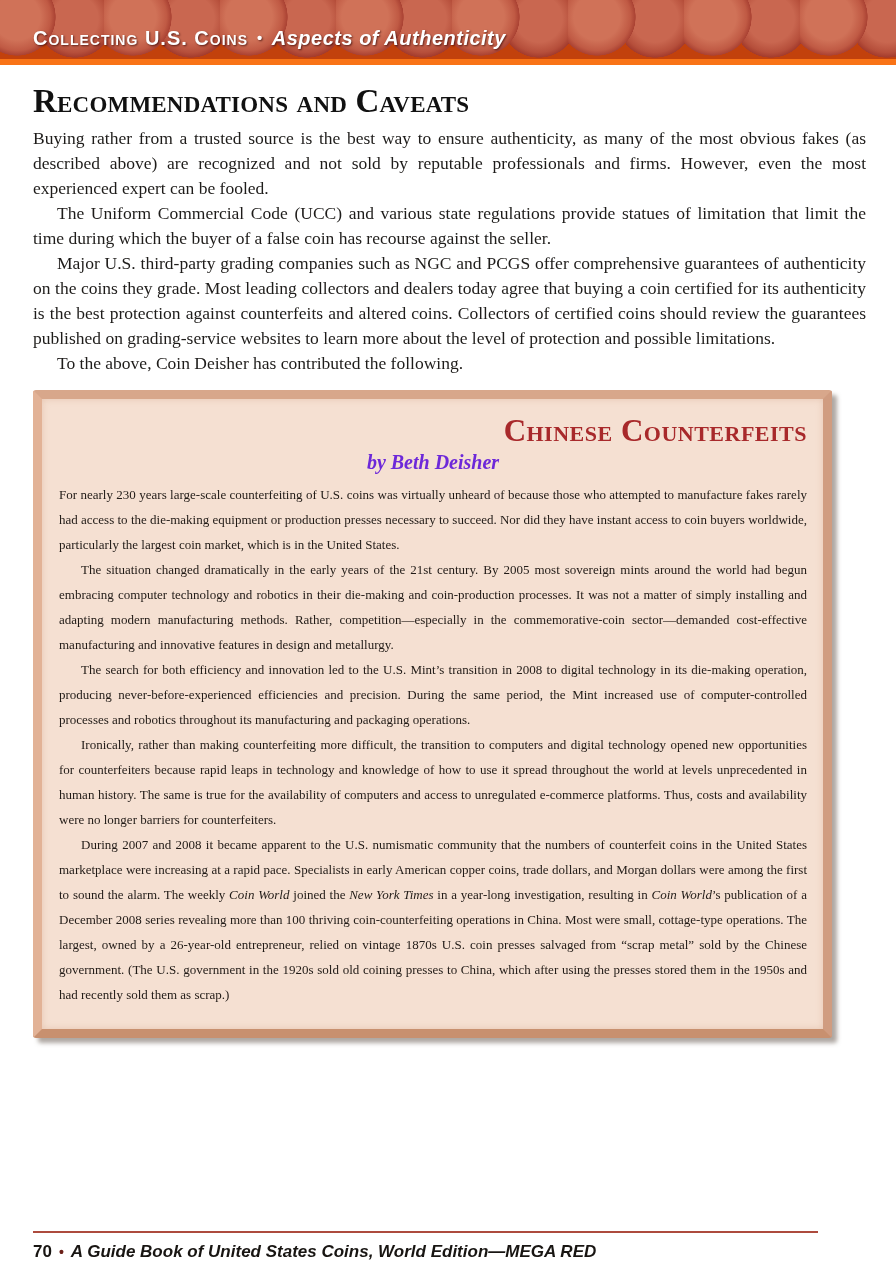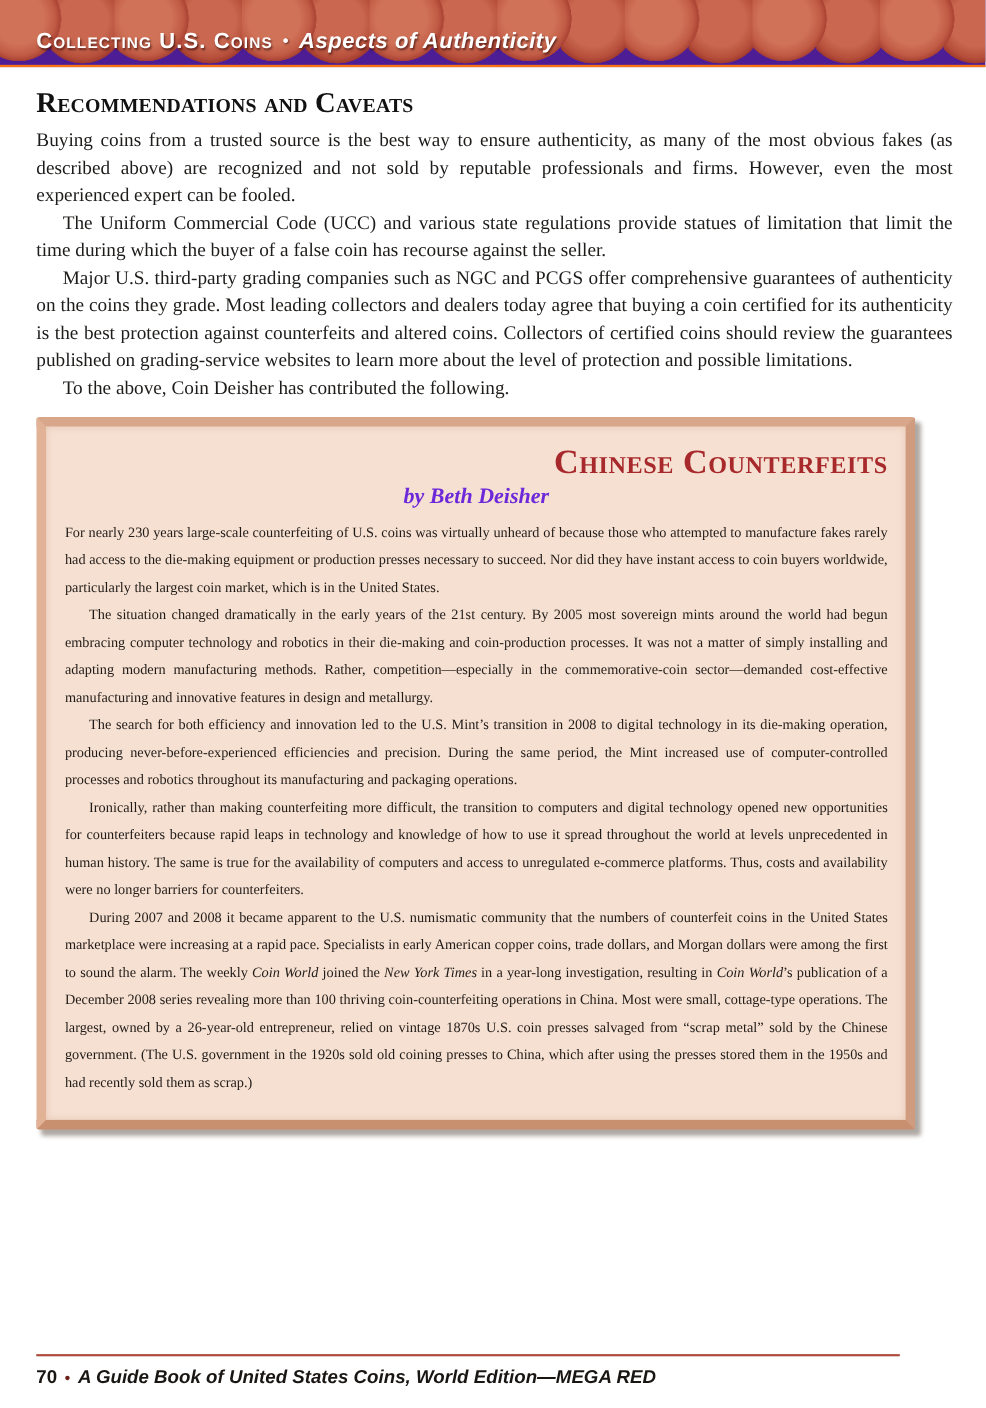--- a/index.html
+++ b/index.html
@@ -9,22 +9,22 @@
     font-family:"Liberation Serif","DejaVu Serif",serif;
     color:#1e1c1a;
     position:relative;
     overflow:hidden;
   }
 
   
   .banner{
     position:relative;
     height:59px;
-    background:#4c1d95;
-    border-bottom:2px solid #f97316;
+    background:#c2410c;
+    border-bottom:6px solid #f97316;
   }
   .coin-strip{
     position:absolute;inset:0;overflow:hidden;
     background-image:
       radial-gradient(circle 40px at 29px 17px, #d07258 0 58%, #c05a44 84%, #aa4233 96%, rgba(0,0,0,0) 97%),
       radial-gradient(circle 40px at 29px 19px, #c96750 0 58%, #b64f3b 84%, #a33b2d 96%, rgba(0,0,0,0) 97%);
     background-size:116px 100%,116px 100%;
     background-position:-12px 0,46px 0;
     background-repeat:repeat-x;
   }
@@ -45,21 +45,21 @@
   .banner-sep{font-weight:bold;padding:0 9px;font-size:15px;vertical-align:2px;}
   .banner-subtitle{font-weight:bold;font-style:italic;}
 
   
   .content{padding:10px 30px 0 33px;}
 
   .page-title{
     margin:8px 0 6px 0;
     font-variant:small-caps;
     font-weight:bold;
-    font-size:26px;
+    font-size:33px;
     letter-spacing:.2px;
     color:#111;
   }
 
   p.body-par{
     margin:0;
     font-size:17.5px;
     line-height:25px;
     text-align:justify;
   }
@@ -122,21 +122,21 @@
 <header class="banner">
   <div class="coin-strip"></div>
   <div class="banner-text"><span class="banner-title">Collecting U.S. Coins</span><span class="banner-sep">•</span><span class="banner-subtitle">Aspects of Authenticity</span>
   </div>
 </header>
 
 <main class="content">
 
   <h1 class="page-title">Recommendations and Caveats</h1>
 
-  <p class="body-par">Buying coins from a trusted source is the best way to ensure authenticity, as many of the most obvious fakes (as described above) are recognized and not sold by reputable professionals and firms. However, even the most experienced expert can be fooled.</p>
+  <p class="body-par">Buying rather from a trusted source is the best way to ensure authenticity, as many of the most obvious fakes (as described above) are recognized and not sold by reputable professionals and firms. However, even the most experienced expert can be fooled.</p>
   <p class="body-par indent">The Uniform Commercial Code (UCC) and various state regulations provide statues of limitation that limit the time during which the buyer of a false coin has recourse against the seller.</p>
   <p class="body-par indent">Major U.S. third-party grading companies such as NGC and PCGS offer comprehensive guarantees of authenticity on the coins they grade. Most leading collectors and dealers today agree that buying a coin certified for its authenticity is the best protection against counterfeits and altered coins. Collectors of certified coins should review the guarantees published on grading-service websites to learn more about the level of protection and possible limitations.</p>
   <p class="body-par indent">To the above, Coin Deisher has contributed the following.</p>
 
   <section class="callout">
     <h2 class="callout-title">Chinese Counterfeits</h2>
     <p class="callout-byline">by Beth Deisher</p>
     <p class="body-par">For nearly 230 years large-scale counterfeiting of U.S. coins was virtually unheard of because those who attempted to manufacture fakes rarely had access to the die-making equipment or production presses necessary to succeed. Nor did they have instant access to coin buyers worldwide, particularly the largest coin market, which is in the United States.</p>
     <p class="body-par indent">The situation changed dramatically in the early years of the 21st century. By 2005 most sovereign mints around the world had begun embracing computer technology and robotics in their die-making and coin-production processes. It was not a matter of simply installing and adapting modern manufacturing methods. Rather, competition—especially in the commemorative-coin sector—demanded cost-effective manufacturing and innovative features in design and metallurgy.</p>
     <p class="body-par indent">The search for both efficiency and innovation led to the U.S. Mint’s transition in 2008 to digital technology in its die-making operation, producing never-before-experienced efficiencies and precision. During the same period, the Mint increased use of computer-controlled processes and robotics throughout its manufacturing and packaging operations.</p>

